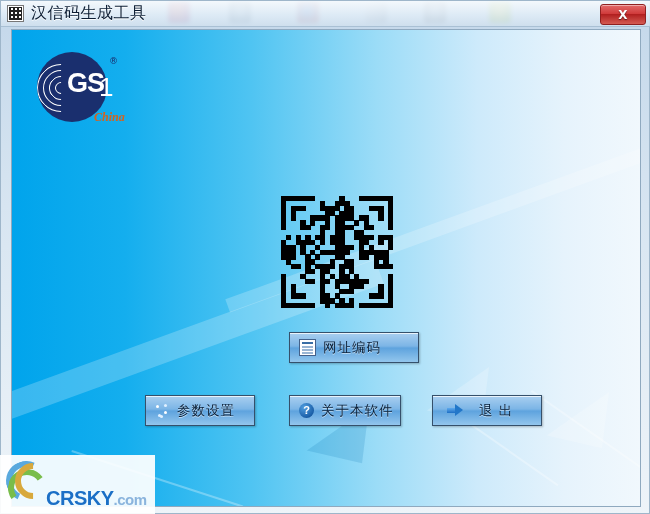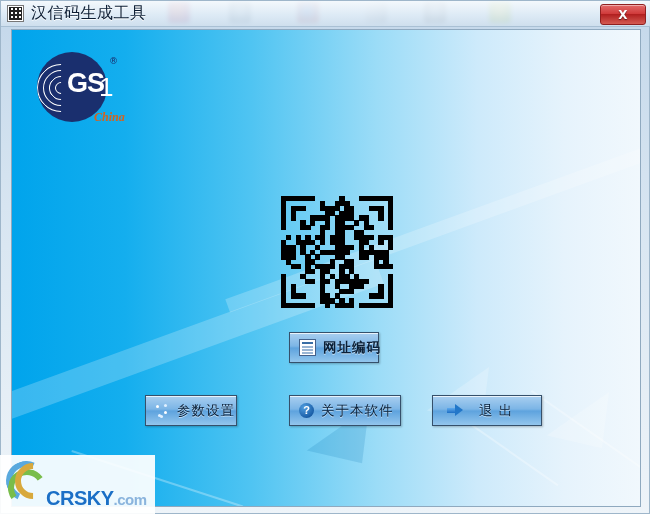--- a/index.html
+++ b/index.html
@@ -689,26 +689,26 @@
           <span class="bc-px" style="left:68.17px;top:107.13px;width:5.27px;height:5.27px"></span>
           <span class="bc-px" style="left:77.91px;top:107.13px;width:5.27px;height:5.27px"></span>
           <span class="bc-px" style="left:82.78px;top:107.13px;width:5.27px;height:5.27px"></span>
           <span class="bc-px" style="left:87.65px;top:107.13px;width:5.27px;height:5.27px"></span>
           <span class="bc-px" style="left:92.52px;top:107.13px;width:5.27px;height:5.27px"></span>
           <span class="bc-px" style="left:97.39px;top:107.13px;width:5.27px;height:5.27px"></span>
           <span class="bc-px" style="left:102.26px;top:107.13px;width:5.27px;height:5.27px"></span>
           <span class="bc-px" style="left:107.13px;top:107.13px;width:5.27px;height:5.27px"></span>
         </div>
 
-      <div class="btn" style="left:277px; top:302px; width:90px;font-weight:bold;">
+      <div class="btn" style="left:277px; top:302px; width:130px;">
         <span class="bico ico-doc"></span>
         <span class="blabel">网址编码</span>
       </div>
 
-      <div class="btn" style="left:133px; top:365px; width:92px;">
+      <div class="btn" style="left:133px; top:365px; width:110px;">
         <span class="bico ico-dots"></span>
         <span class="blabel">参数设置</span>
       </div>
       <div class="btn" style="left:277px; top:365px; width:112px;">
         <span class="bico ico-help">?</span>
         <span class="blabel">关于本软件</span>
       </div>
       <div class="btn" style="left:420px; top:365px; width:110px; padding-left:14px;">
         <span class="bico ico-arrow"></span>
         <span class="blabel" style="margin-left:10px;">退  出</span>

